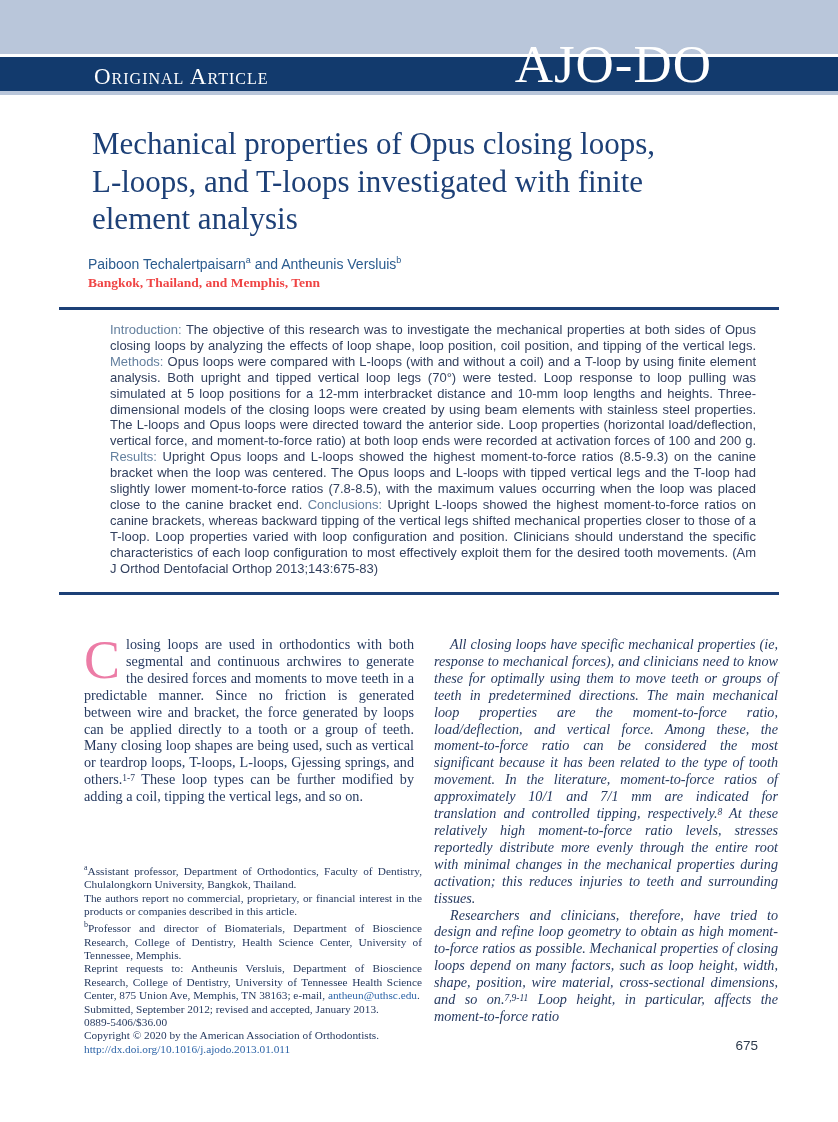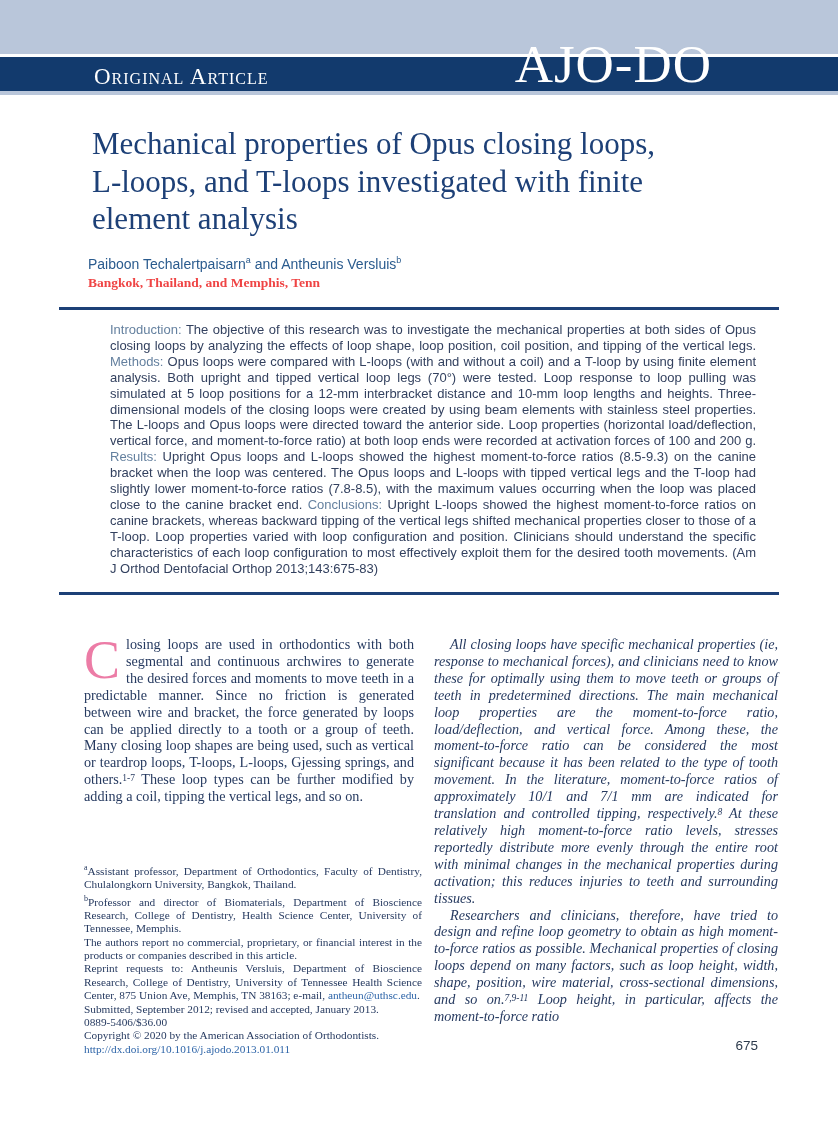--- a/index.html
+++ b/index.html
@@ -91,22 +91,22 @@
   <div class="rule rule-top"></div>
 
   <div class="abstract"><span class="sec-label">Introduction:</span><span> The objective of this research was to investigate the mechanical properties at both sides of Opus closing loops by analyzing the effects of loop shape, loop position, coil position, and tipping of the vertical legs. </span><span class="sec-label">Methods:</span><span> Opus loops were compared with L-loops (with and without a coil) and a T-loop by using finite element analysis. Both upright and tipped vertical loop legs (70°) were tested. Loop response to loop pulling was simulated at 5 loop positions for a 12-mm interbracket distance and 10-mm loop lengths and heights. Three-dimensional models of the closing loops were created by using beam elements with stainless steel properties. The L-loops and Opus loops were directed toward the anterior side. Loop properties (horizontal load/deflection, vertical force, and moment-to-force ratio) at both loop ends were recorded at activation forces of 100 and 200 g. </span><span class="sec-label">Results:</span><span> Upright Opus loops and L-loops showed the highest moment-to-force ratios (8.5-9.3) on the canine bracket when the loop was centered. The Opus loops and L-loops with tipped vertical legs and the T-loop had slightly lower moment-to-force ratios (7.8-8.5), with the maximum values occurring when the loop was placed close to the canine bracket end. </span><span class="sec-label">Conclusions:</span><span> Upright L-loops showed the highest moment-to-force ratios on canine brackets, whereas backward tipping of the vertical legs shifted mechanical properties closer to those of a T-loop. Loop properties varied with loop configuration and position. Clinicians should understand the specific characteristics of each loop configuration to most effectively exploit them for the desired tooth movements. (Am J Orthod Dentofacial Orthop 2013;143:675-83)</span></div>
 
   <div class="rule rule-bottom"></div>
 
   <div class="col-left body-text"><span class="dropcap">C</span><span>losing loops are used in orthodontics with both segmental and continuous archwires to generate the desired forces and moments to move teeth in a predictable manner. Since no friction is generated between wire and bracket, the force generated by loops can be applied directly to a tooth or a group of teeth. Many closing loop shapes are being used, such as vertical or teardrop loops, T-loops, L-loops, Gjessing springs, and others.</span><sup class="ref">1-7</sup><span> These loop types can be further modified by adding a coil, tipping the vertical legs, and so on.</span></div>
 
   <div class="footnotes">
     <div><sup>a</sup><span>Assistant professor, Department of Orthodontics, Faculty of Dentistry, Chulalongkorn University, Bangkok, Thailand.</span></div>
+    <div>The authors report no commercial, proprietary, or financial interest in the products or companies described in this article.</div>
     <div><sup>b</sup><span>Professor and director of Biomaterials, Department of Bioscience Research, College of Dentistry, Health Science Center, University of Tennessee, Memphis.</span></div>
-    <div>The authors report no commercial, proprietary, or financial interest in the products or companies described in this article.</div>
     <div><span>Reprint requests to: Antheunis Versluis, Department of Bioscience Research, College of Dentistry, University of Tennessee Health Science Center, 875 Union Ave, Memphis, TN 38163; e-mail, </span><span class="link">antheun@uthsc.edu</span><span>.</span></div>
     <div>Submitted, September 2012; revised and accepted, January 2013.</div>
     <div>0889-5406/$36.00</div>
     <div>Copyright © 2020 by the American Association of Orthodontists.</div>
     <div class="link">http://dx.doi.org/10.1016/j.ajodo.2013.01.011</div>
   </div>
 
   <div class="col-right body-text">
     <p><span>All closing loops have specific mechanical properties (ie, response to mechanical forces), and clinicians need to know these for optimally using them to move teeth or groups of teeth in predetermined directions. The main mechanical loop properties are the moment-to-force ratio, load/deflection, and vertical force. Among these, the moment-to-force ratio can be considered the most significant because it has been related to the type of tooth movement. In the literature, moment-to-force ratios of approximately 10/1 and 7/1 mm are indicated for translation and controlled tipping, respectively.</span><sup class="ref">8</sup><span> At these relatively high moment-to-force ratio levels, stresses reportedly distribute more evenly through the entire root with minimal changes in the mechanical properties during activation; this reduces injuries to teeth and surrounding tissues.</span></p>
     <p><span>Researchers and clinicians, therefore, have tried to design and refine loop geometry to obtain as high moment-to-force ratios as possible. Mechanical properties of closing loops depend on many factors, such as loop height, width, shape, position, wire material, cross-sectional dimensions, and so on.</span><sup class="ref">7,9-11</sup><span> Loop height, in particular, affects the moment-to-force ratio</span></p>

